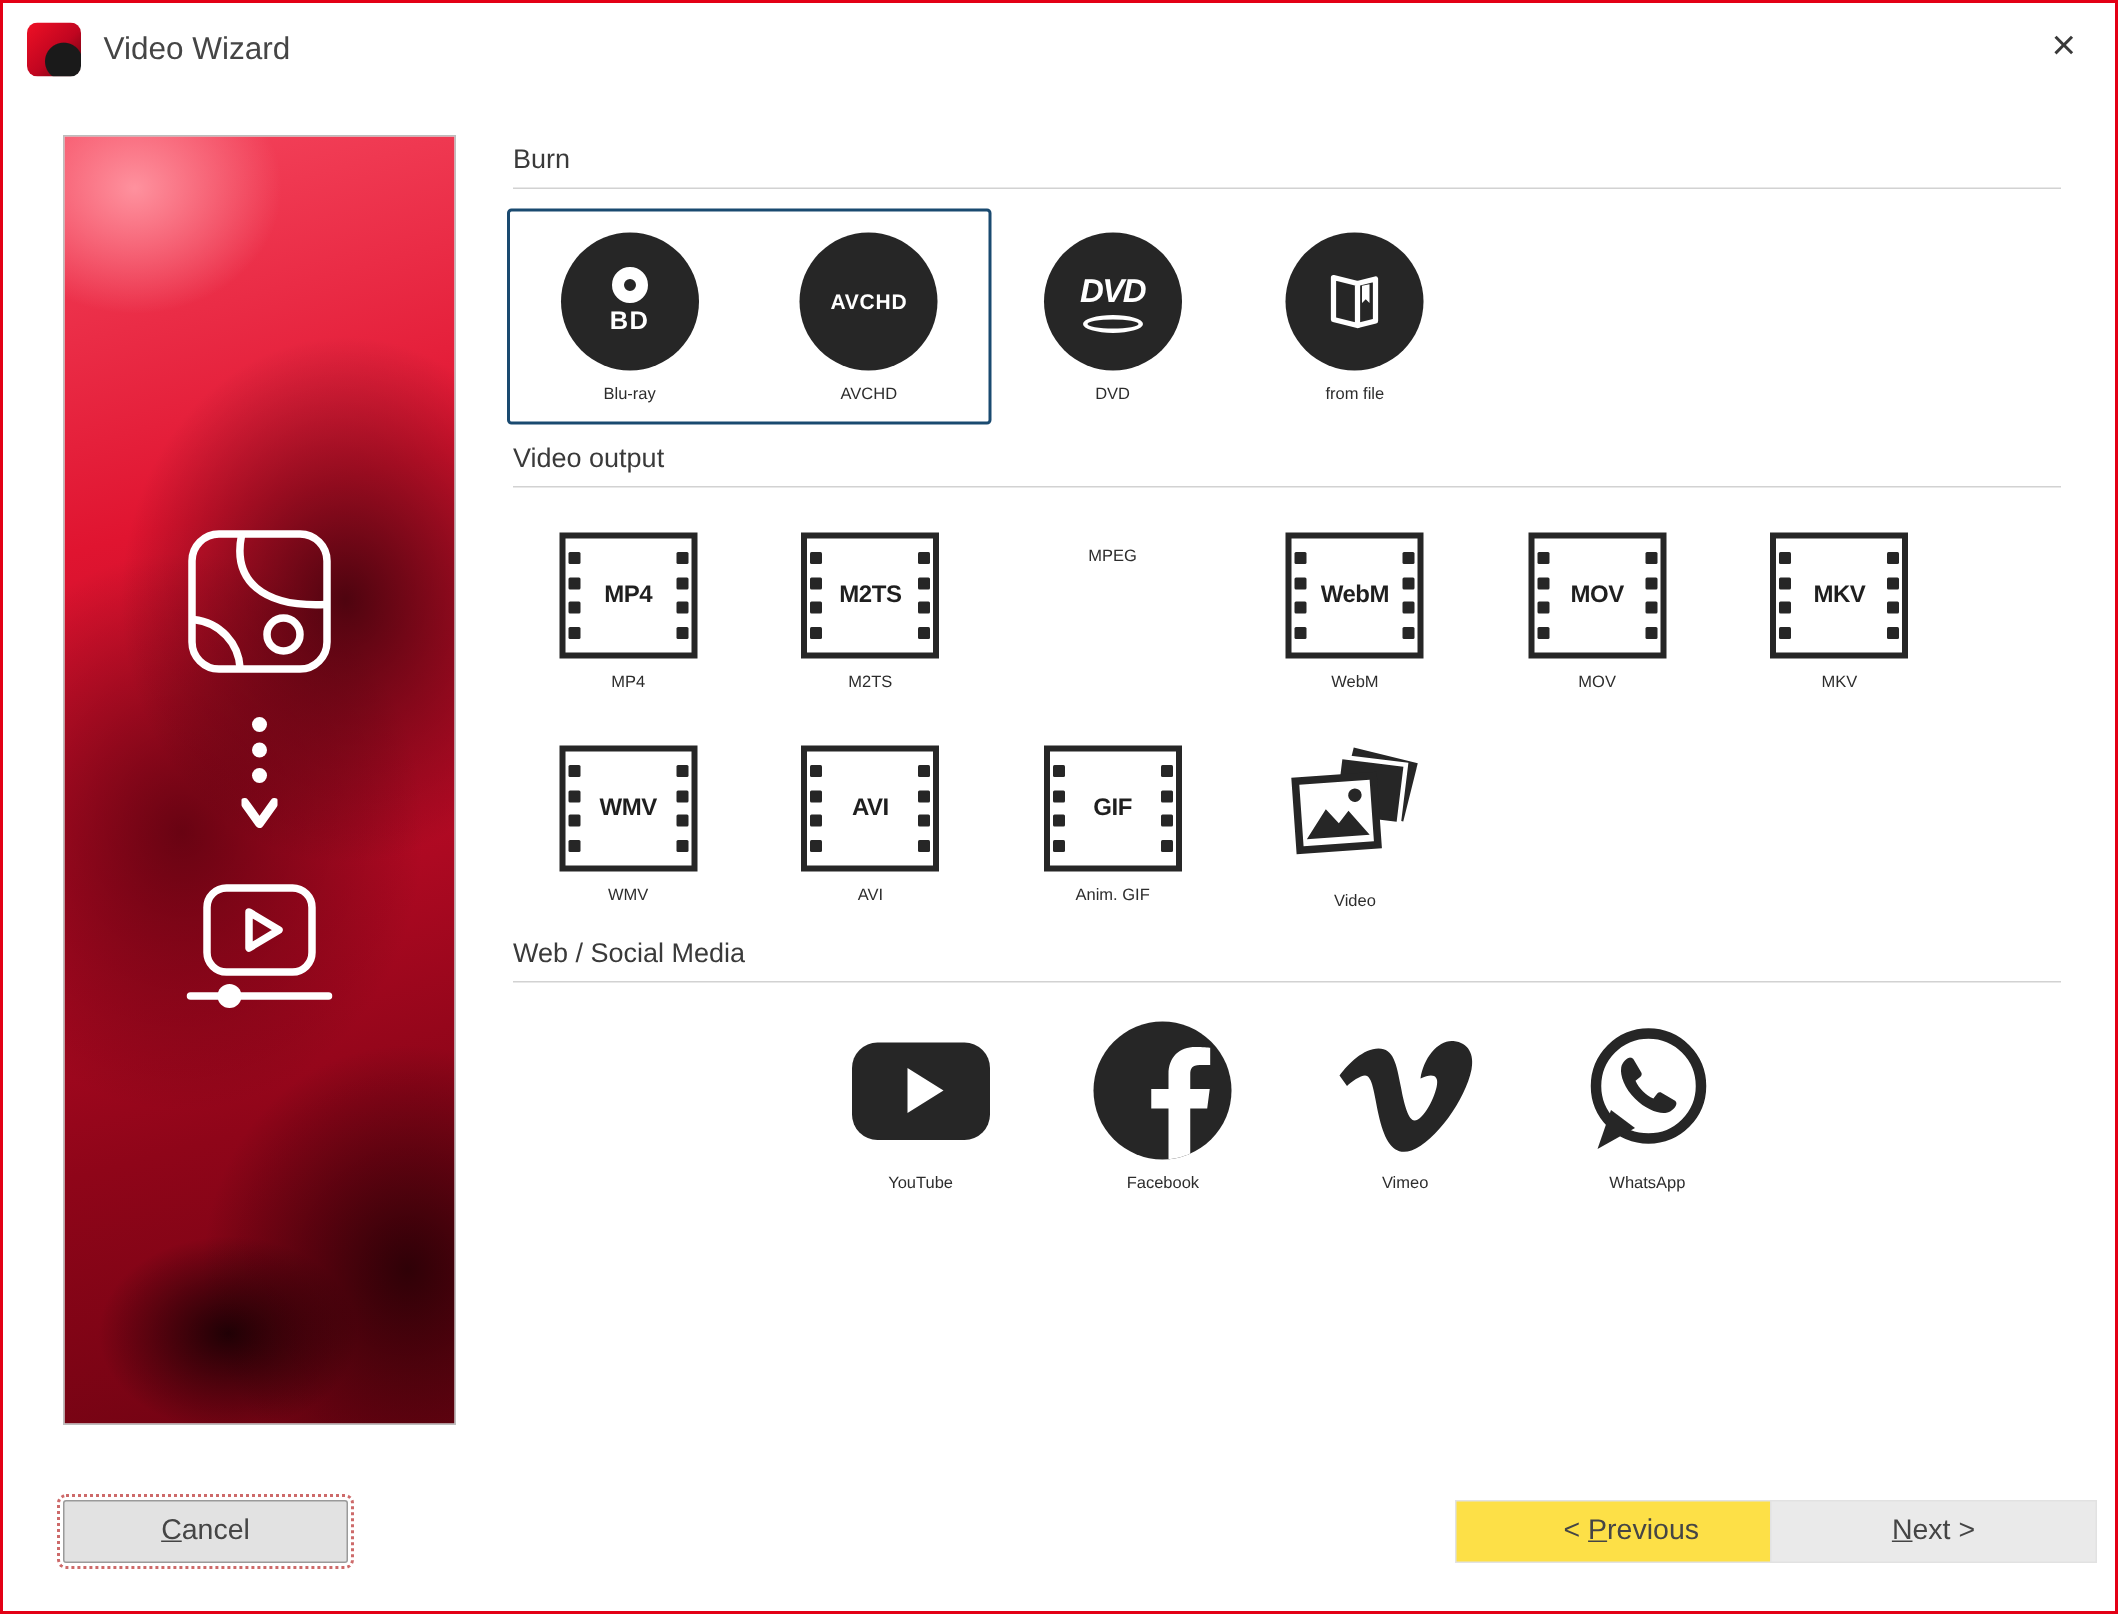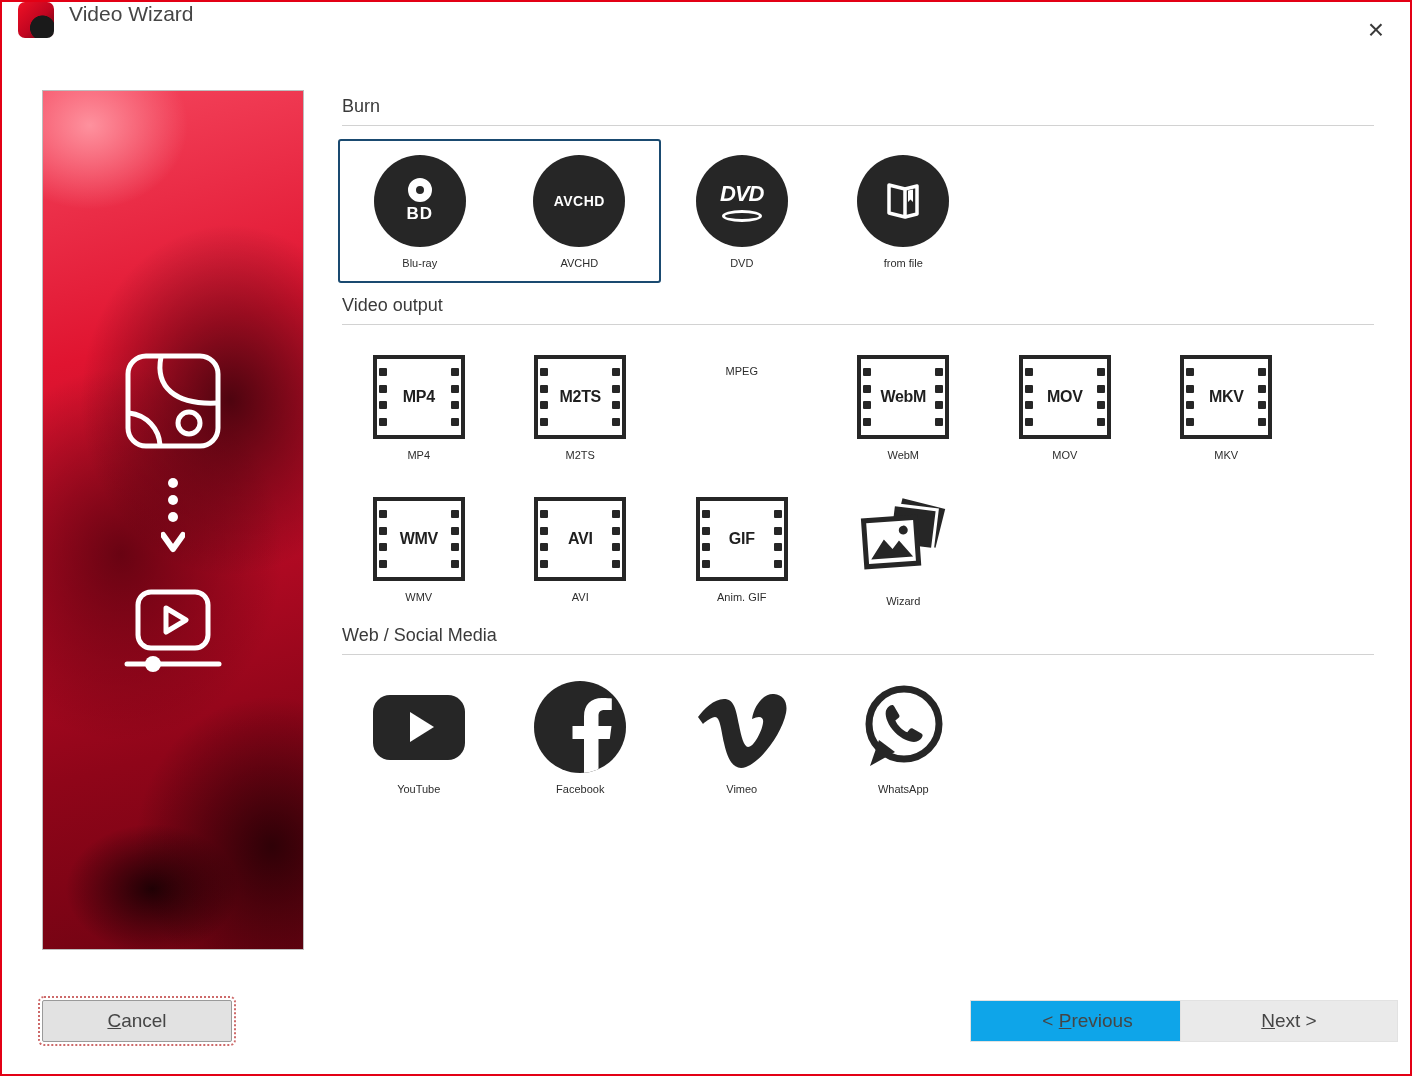--- a/index.html
+++ b/index.html
@@ -2,21 +2,21 @@
 <html><head>
 <meta charset="utf-8">
 <style>
   * { margin:0; padding:0; box-sizing:border-box; }
   html,body { width:1412px; height:1076px; }
   body { font-family:"Liberation Sans","DejaVu Sans",sans-serif; background:#ffffff; }
 
   .window { position:relative; width:1412px; height:1076px; border:2px solid #e30015; background:#fff; overflow:hidden; }
 
   
-  .titlebar { position:absolute; left:0; top:0; right:0; height:62px; display:flex; padding:0 16px; background:#fff; }
+  .titlebar { position:absolute; left:0; top:0; right:0; height:62px; display:flex; align-items:center; padding:0 16px; background:#fff; }
   .app-icon { width:36px; height:36px; border-radius:7px;
     background: radial-gradient(circle at 68% 72%, #1a1a1a 0 34%, rgba(26,26,26,0) 36%),
                 linear-gradient(135deg, #ef1025 0%, #c00520 55%, #54060e 100%); }
   .title { margin-left:15px; font-size:21px; color:#454545; }
   .close-btn { position:absolute; right:26px; top:14px; font-size:28px; color:#3a3a3a; line-height:1; font-weight:400; cursor:default; }
 
   
   .sidebar { position:absolute; left:40px; top:88px; width:262px; height:860px; border:1px solid #bdbdbd;
     background:
       radial-gradient(140px 120px at 18% 4%, rgba(255,150,162,0.95), rgba(255,150,162,0) 70%),
@@ -35,21 +35,21 @@
   .main { position:absolute; left:340px; top:88px; width:1032px; }
   .section-header { font-size:18px; font-weight:normal; color:#3a3a3a; padding-bottom:8px; border-bottom:1px solid #d2d2d2; }
   .hdr-burn { margin-top:6px; }
   .hdr-vo   { margin-top:12px; }
   .hdr-web  { margin-top:18px; }
 
   .row { display:flex; margin-left:-4px; align-items:flex-start; }
   .burn-row { margin-top:13px; }
   .vo-row1  { margin-top:30px; }
   .vo-row2  { margin-top:36px; }
-  .web-row  { margin-top:26px; }
+  .web-row  { margin-top:26px;justify-content:center; }
 
   .tile { width:161.5px; display:flex; flex-direction:column; align-items:center; cursor:default; }
   .caption { margin-top:10px; font-size:11px; color:#2d2d2d; white-space:nowrap; }
 
   .selection-group { display:flex; border:2px solid #1a4a70; border-radius:3px; }
   .selection-group .tile { width:159.5px; padding-top:14px; padding-bottom:12px; }
   .burn-row > .tile { padding-top:16px; }
 
   
   .disc { width:92px; height:92px; border-radius:50%; background:#262626; display:flex; flex-direction:column; align-items:center; justify-content:center; color:#fff; }
@@ -67,21 +67,21 @@
 
   
   .social-iconbox { height:92px; display:flex; align-items:center; justify-content:center; }
   .yt { width:92px; height:65px; background:#262626; border-radius:17px; display:flex; align-items:center; justify-content:center; }
   .yt-play { width:0; height:0; border-left:24px solid #fff; border-top:15px solid transparent; border-bottom:15px solid transparent; margin-left:6px; }
   .fb { width:92px; height:92px; border-radius:50%; background:#262626; overflow:hidden; position:relative; }
 
   
   .btn { position:absolute; height:42px; font-size:19px; color:#454545; display:flex; align-items:center; justify-content:center; cursor:default; }
   .cancel { left:40px;  top:998px; width:190px; background:#e2e2e2; border:1px solid #9a9a9a; border-radius:2px; outline:2px dotted #cd6a6a; outline-offset:2px; }
-  .prev   { left:968px; top:998px; width:235px; background:#0ea5e9; border:1px solid #e2e2e2; }
+  .prev   { left:968px; top:998px; width:235px; background:#fde047; border:1px solid #e2e2e2; }
   .next   { left:1178px; top:998px; width:218px; background:#eaeaea; border:1px solid #e2e2e2; }
   .u { text-decoration:underline; }
 </style>
 </head>
 <body>
 
 <div class="window">
 
   <div class="titlebar">
     <div class="app-icon"></div>
@@ -313,21 +313,21 @@
       <div class="tile">
         <svg width="96" height="88" viewBox="0 0 96 88">
           <rect x="42" y="6" width="44" height="40" fill="#262626" transform="rotate(14 64 26)"></rect>
           <rect x="36" y="10" width="44" height="40" fill="#262626" stroke="#ffffff" stroke-width="3" transform="rotate(7 58 30)"></rect>
           <g transform="rotate(-4 36 44)">
             <rect x="10" y="22" width="52" height="46" fill="#ffffff" stroke="#262626" stroke-width="5"></rect>
             <path d="M15 61 L29 42 L37 52 L44 44 L57 61 Z" fill="#262626"></path>
             <circle cx="49" cy="34" r="4.5" fill="#262626"></circle>
           </g>
         </svg>
-        <div class="caption">Wizard</div>
+        <div class="caption">Video</div>
       </div>
     </div>
 
     <div class="section-header hdr-web">Web / Social Media</div>
 
     <div class="row web-row">
       <div class="tile">
         <div class="social-iconbox">
           <div class="yt">
             <div class="yt-play"></div>

